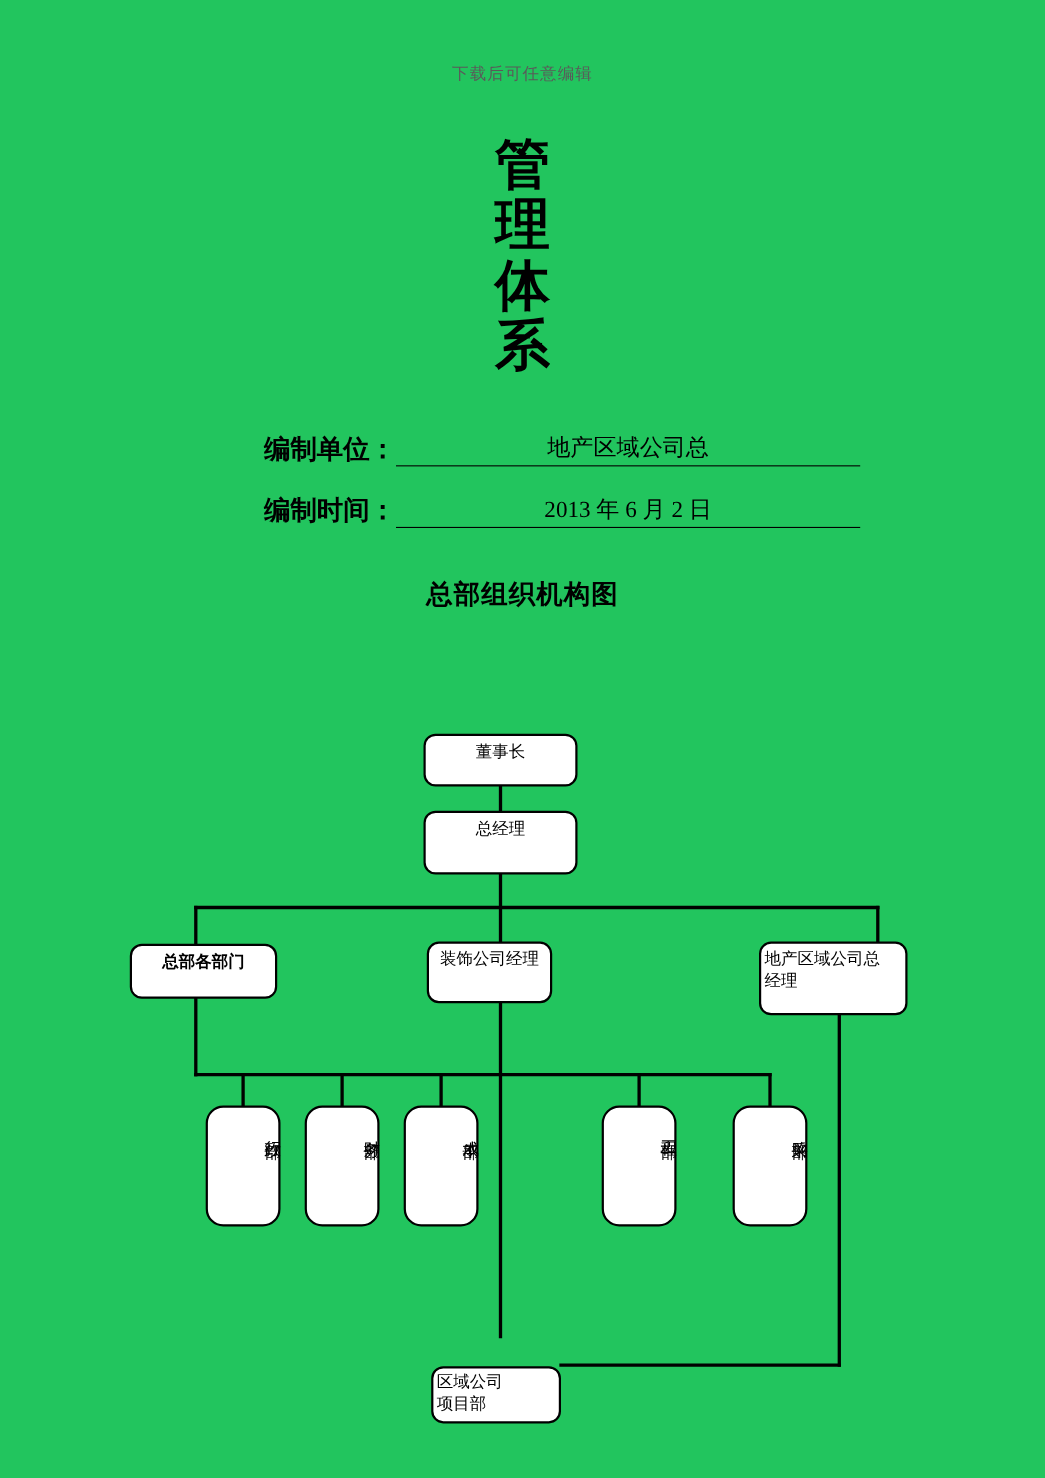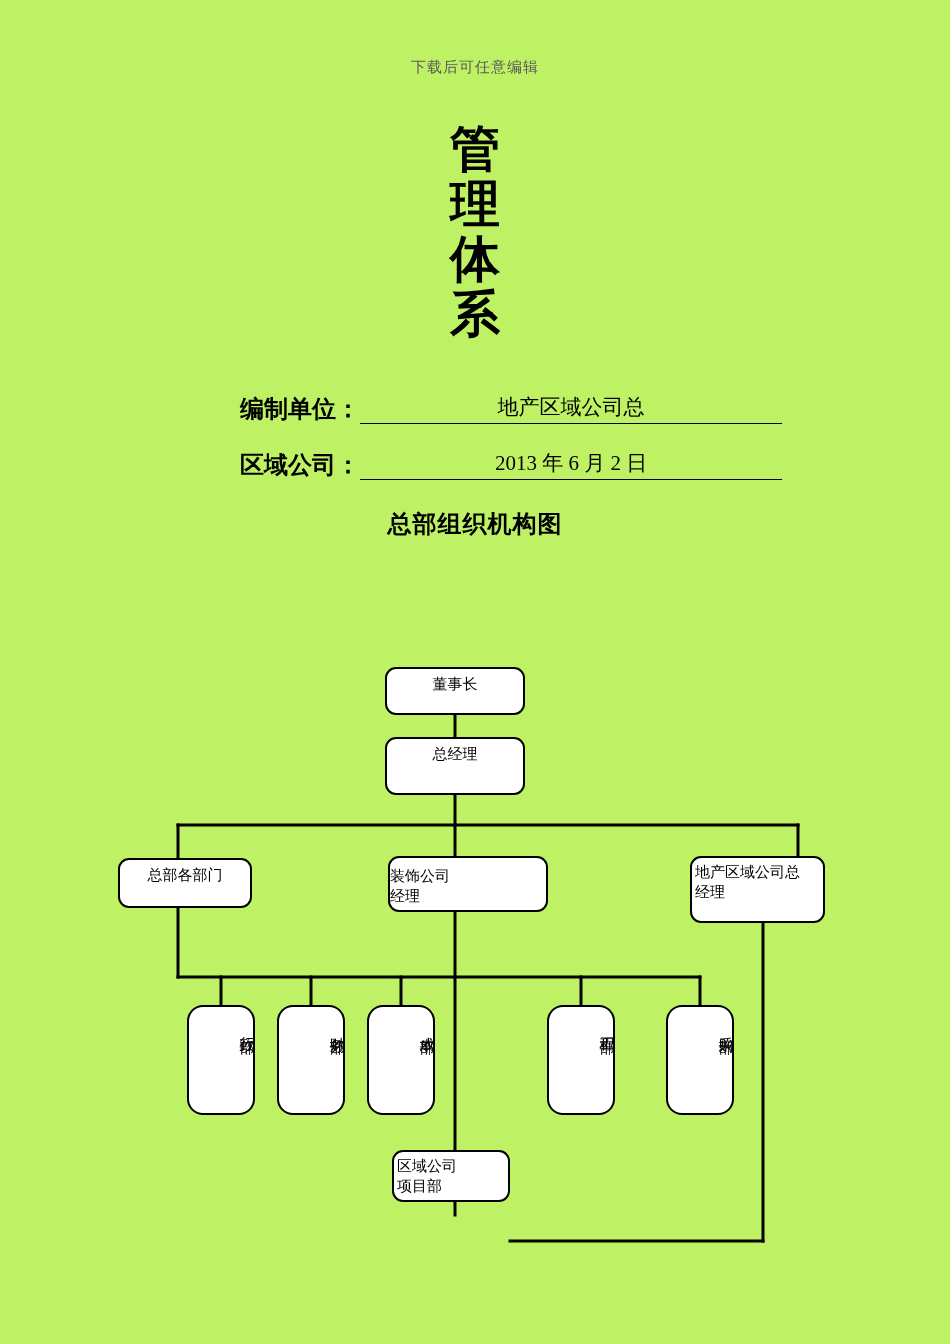--- a/index.html
+++ b/index.html
@@ -8,21 +8,21 @@
     background: #ffffff;
   }
   body {
     font-family: "Liberation Serif", "DejaVu Serif", serif;
     color: #000000;
   }
   #page {
     position: relative;
     width: 950px;
     height: 1344px;
-    background: #bef264;
+    background: #22c55e;
     overflow: hidden;
   }
 
   
   .doc-header {
     position: absolute;
     top: 58px;
     left: 0;
     width: 950px;
     text-align: center;
@@ -75,21 +75,21 @@
     text-align: center;
     font-size: 21px;
     line-height: 29px;
     padding-bottom: 1px;
     font-family: "Liberation Serif", "DejaVu Serif", serif;
   }
 
   
   .section-heading {
     position: absolute;
-    top: 508px;
+    top: 524px;
     left: 0;
     width: 950px;
     text-align: center;
     font-size: 24px;
     font-weight: bold;
     letter-spacing: 1px;
     font-family: "Liberation Serif", "DejaVu Serif", serif;
   }
 
   
@@ -160,21 +160,21 @@
     <span class="tchar">体</span>
     <span class="tchar">系</span>
   </div>
 
   <div class="form-block" style="top: 390px;">
     <div class="form-row">
       <span class="form-label">编制单位：</span>
       <span class="form-value">地产区域公司总</span>
     </div>
     <div class="form-row">
-      <span class="form-label">区域公司：</span>
+      <span class="form-label">编制时间：</span>
       <span class="form-value">2013 年 6 月 2 日</span>
     </div>
   </div>
 
   <div class="section-heading">总部组织机构图</div>
 
   <div class="org-chart">
 
     <svg class="org-svg" viewBox="0 0 950 1344">
       <g stroke="#000000" stroke-width="3" fill="none" stroke-linecap="square">
@@ -206,25 +206,25 @@
       </g>
     </svg>
 
     <div class="node center-txt" style="left:385px; top:667px; width:140px; height:48px;">
       <span>董事长</span>
     </div>
     <div class="node center-txt" style="left:385px; top:737px; width:140px; height:58px;">
       <span>总经理</span>
     </div>
 
-    <div class="node center-txt" style="left:118px; top:858px; width:134px; height:50px;">
+    <div class="node center-txt" style="left:118px; top:858px; width:134px; height:50px;font-weight:bold;">
       <span>总部各部门</span>
     </div>
 
-    <div class="node center-txt" style="left:388px; top:856px; width:160px; height:56px; flex-direction:column; padding-top:4px;">
+    <div class="node center-txt" style="left:388px; top:856px; width:114px; height:56px; flex-direction:row; padding-top:4px;">
       <span>装饰公司</span>
       <span>经理</span>
     </div>
 
     <div class="node left-txt" style="left:690px; top:856px; width:135px; height:67px;">
       <div>地产区域公司总</div>
       <div>经理</div>
     </div>
 
     <div class="node-vert" style="left:187px; top:1005px; width:68px; height:110px;">
@@ -236,20 +236,20 @@
     <div class="node-vert" style="left:367px; top:1005px; width:68px; height:110px;">
       <span class="vert-label">成本部</span>
     </div>
     <div class="node-vert" style="left:547px; top:1005px; width:68px; height:110px;">
       <span class="vert-label">工程部</span>
     </div>
     <div class="node-vert" style="left:666px; top:1005px; width:68px; height:110px;">
       <span class="vert-label">采购部</span>
     </div>
 
-    <div class="node left-txt" style="left:392px; top:1150px; width:118px; height:52px;">
+    <div class="node left-txt" style="left:392px; top:1242px; width:118px; height:52px;font-family:Liberation Mono, monospace;">
       <div>区域公司</div>
       <div>项目部</div>
     </div>
 
   </div>
 
 </div>
 
 </body></html>

